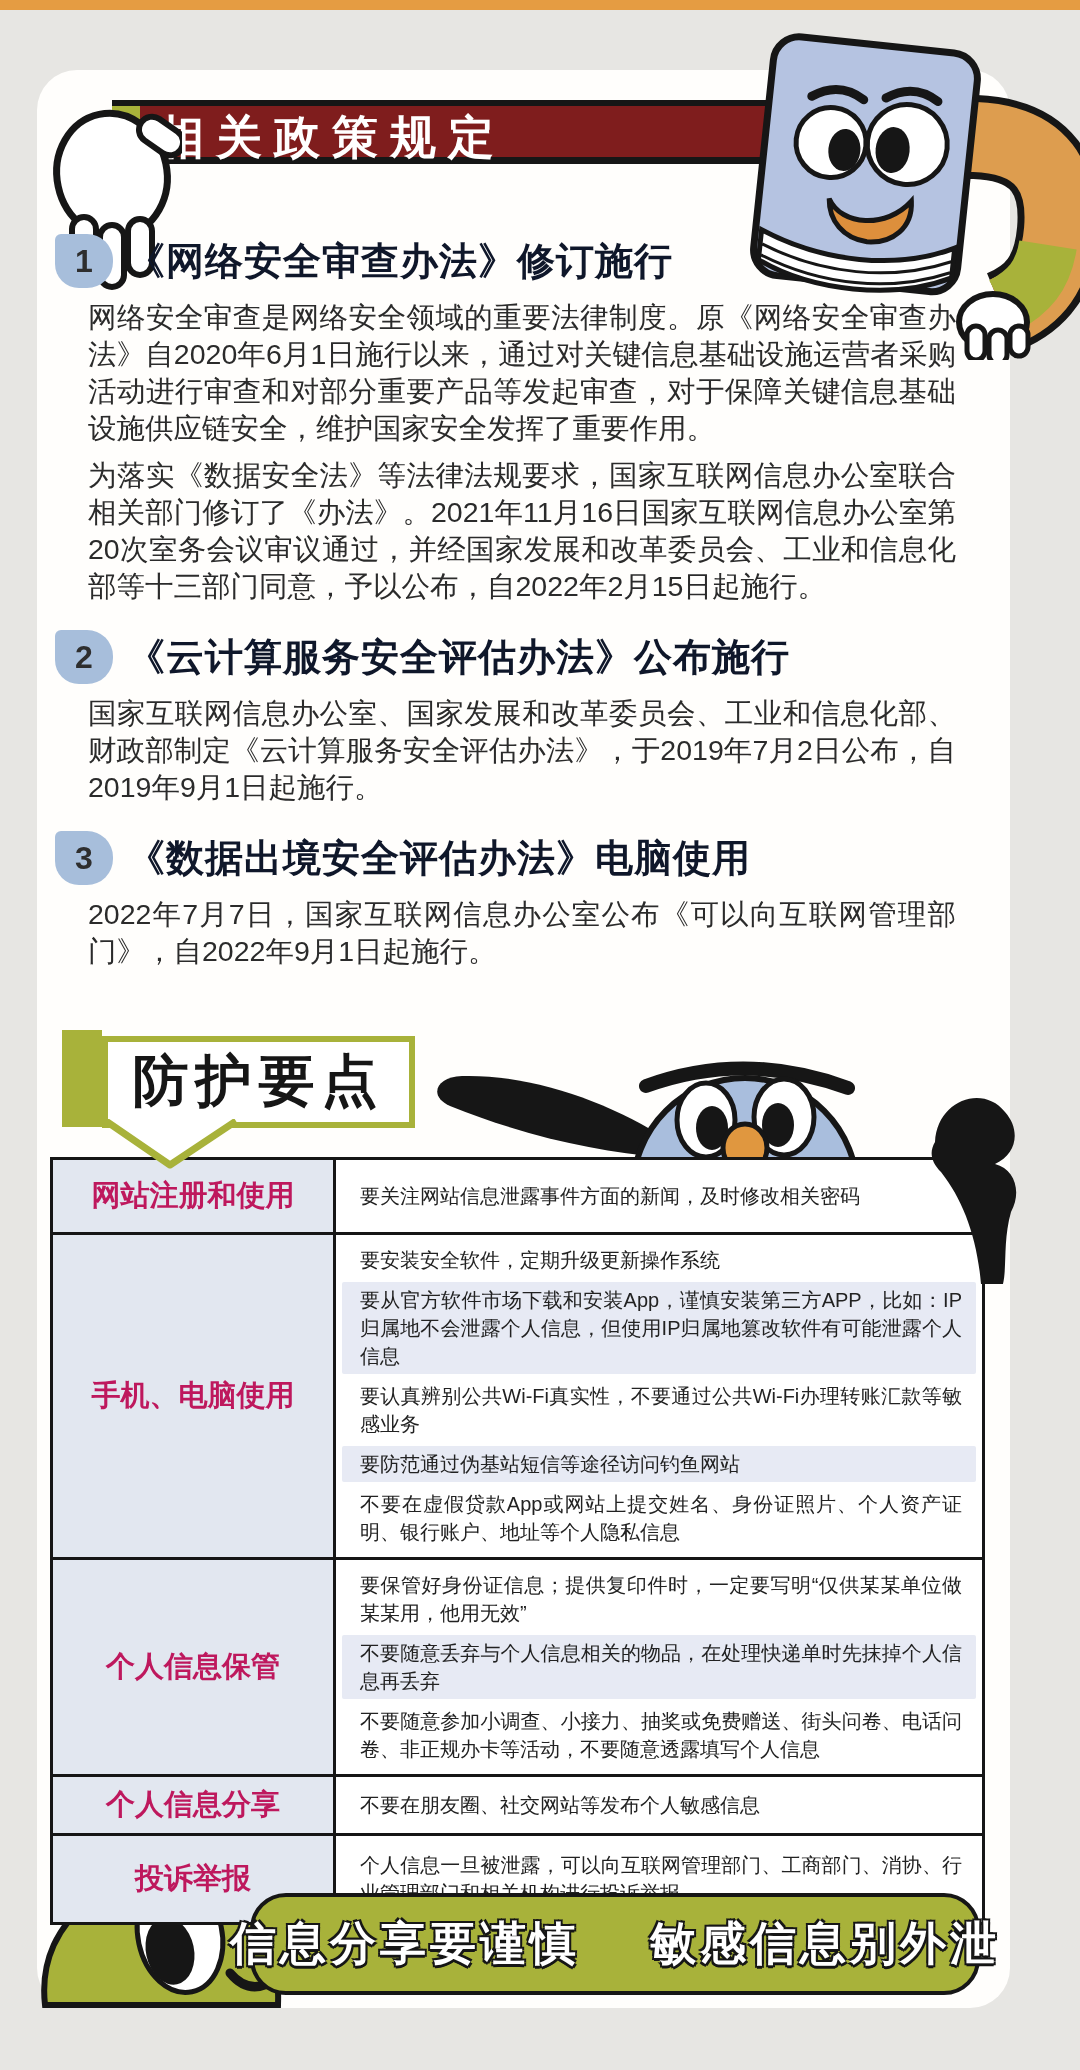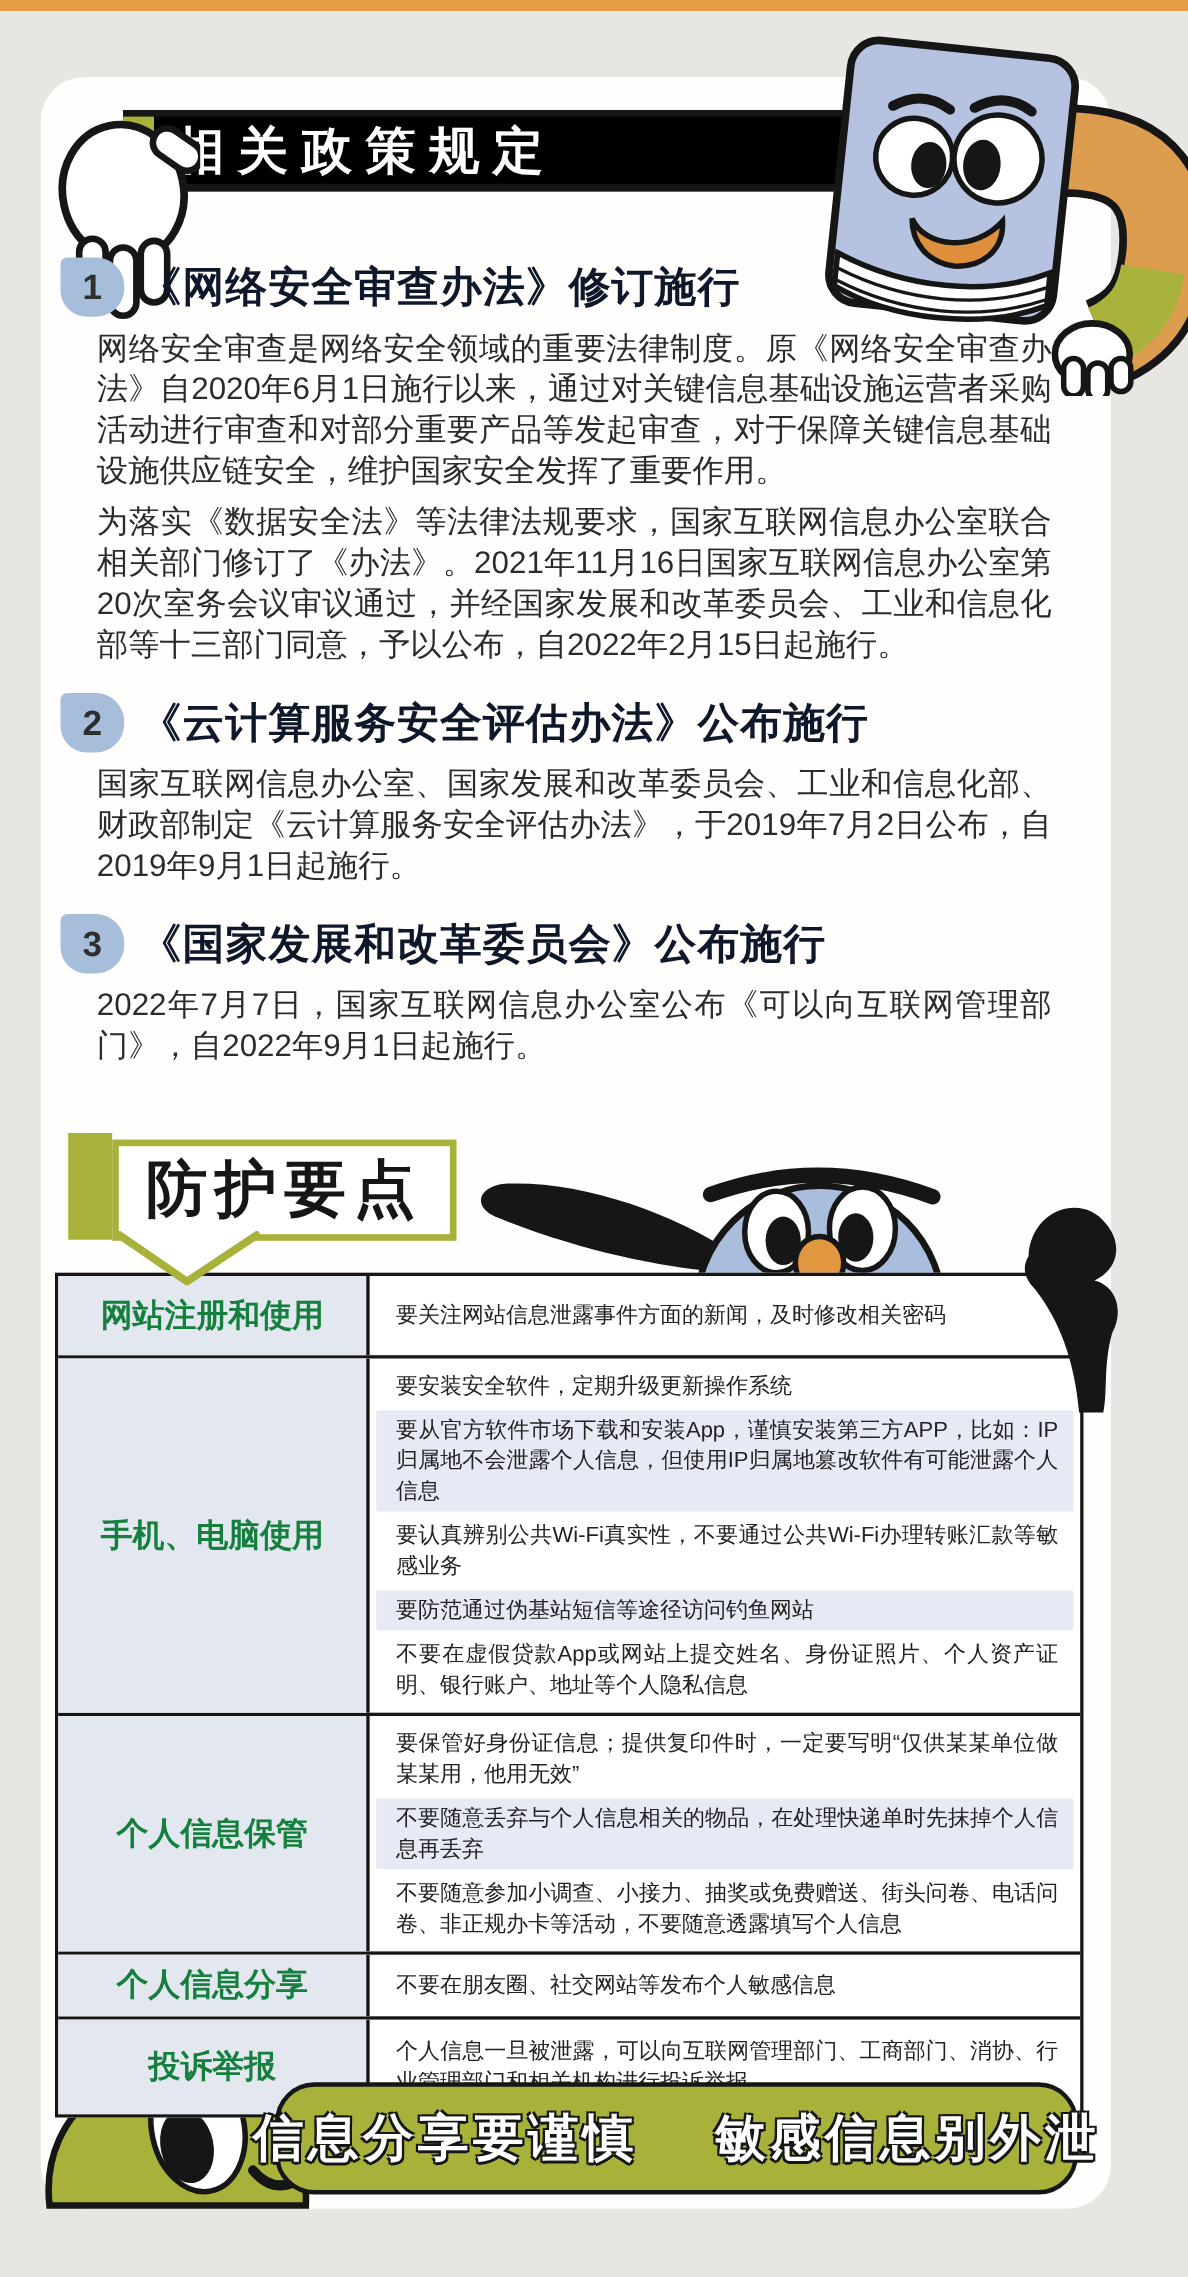--- a/index.html
+++ b/index.html
@@ -3,21 +3,21 @@
 <meta charset="utf-8">
 <style>
   html,body{margin:0;padding:0;background:#cfcecc;}
   .page{position:relative;width:1080px;height:2070px;background:#e7e6e3;overflow:hidden;
         font-family:"Liberation Sans","DejaVu Sans",sans-serif;}
   .top-band{position:absolute;left:0;top:0;width:1080px;height:10px;background:#e59c42;z-index:6;}
   .card{position:absolute;left:37px;top:70px;width:973px;height:1938px;background:#fffefc;
         border-radius:40px;z-index:0;}
 
   
-  .banner{position:absolute;left:112px;top:100px;width:800px;height:74px;background:#000000;
+  .banner{position:absolute;left:112px;top:100px;width:800px;height:64px;background:#7f1d1d;
           border-top:6px solid #161616;border-bottom:7px solid #161616;box-sizing:border-box;z-index:1;}
   .banner-green{position:absolute;left:0;top:0;width:28px;height:61px;background:#a8b23a;}
   .banner-title{position:absolute;left:46px;top:4px;color:#ffffff;font-size:46px;font-weight:800;
           letter-spacing:12px;line-height:54px;white-space:nowrap;}
   .hand-left{position:absolute;left:42px;top:95px;z-index:2;}
   .book-char{position:absolute;left:745px;top:30px;z-index:3;}
 
   
   .policies{position:absolute;left:55px;top:233px;width:900px;z-index:2;}
   .sec-head{display:flex;align-items:center;gap:14px;height:56px;margin:0 0 8px 0;}
@@ -44,21 +44,21 @@
          border:3px solid #161616;box-sizing:border-box;z-index:2;}
   .trow{display:flex;border-top:3px solid #161616;}
   .trow:first-child{border-top:none;}
   .trow:nth-of-type(1){min-height:72px;}
   .trow:nth-of-type(2){min-height:266px;}
   .trow:nth-of-type(3){min-height:198px;}
   .trow:nth-of-type(4){min-height:56px;}
   .trow:nth-of-type(5){min-height:86px;}
   .tleft{flex:0 0 283px;background:#e2e7f0;border-right:3px solid #161616;box-sizing:border-box;
          display:flex;align-items:center;justify-content:center;text-align:center;
-         font-size:29px;font-weight:800;color:#15803d;padding:8px 6px;}
+         font-size:29px;font-weight:800;color:#be185d;padding:8px 6px;}
   .tright{flex:1;display:flex;flex-direction:column;justify-content:center;padding:5px 6px;}
   .titem{font-size:20px;line-height:28px;color:#222222;padding:4px 14px 4px 18px;margin:2px 0;
          border-radius:2px;text-align:justify;}
   .titem.alt{background:#e7eaf4;}
 
   
   .blob-char{position:absolute;left:30px;top:1855px;z-index:1;}
   .slogan-pill{position:absolute;left:250px;top:1893px;width:730px;height:102px;background:#a8b23a;
          border:4px solid #161616;border-radius:36px;box-sizing:border-box;z-index:2;
          display:flex;align-items:center;justify-content:center;gap:70px;font-family:Liberation Mono, monospace;}
@@ -122,21 +122,21 @@
       <section class="sec">
         <div class="sec-head">
           <div class="badge">2</div>
           <h2 class="sec-title">《云计算服务安全评估办法》公布施行</h2>
         </div>
         <p class="para">国家互联网信息办公室、国家发展和改革委员会、工业和信息化部、财政部制定《云计算服务安全评估办法》，于2019年7月2日公布，自2019年9月1日起施行。</p>
       </section>
       <section class="sec">
         <div class="sec-head">
           <div class="badge">3</div>
-          <h2 class="sec-title">《国家发展和改革委员会》公布施行</h2>
+          <h2 class="sec-title">《数据出境安全评估办法》电脑使用</h2>
         </div>
         <p class="para">2022年7月7日，国家互联网信息办公室公布《可以向互联网管理部门》，自2022年9月1日起施行。</p>
       </section>
     </div>
 
   <div class="pp-green"></div>
   <div class="pp-box">
     <div class="pp-title">防护要点</div>
   </div>
   <svg class="pp-tail" width="150" height="52" viewBox="0 0 150 52">

